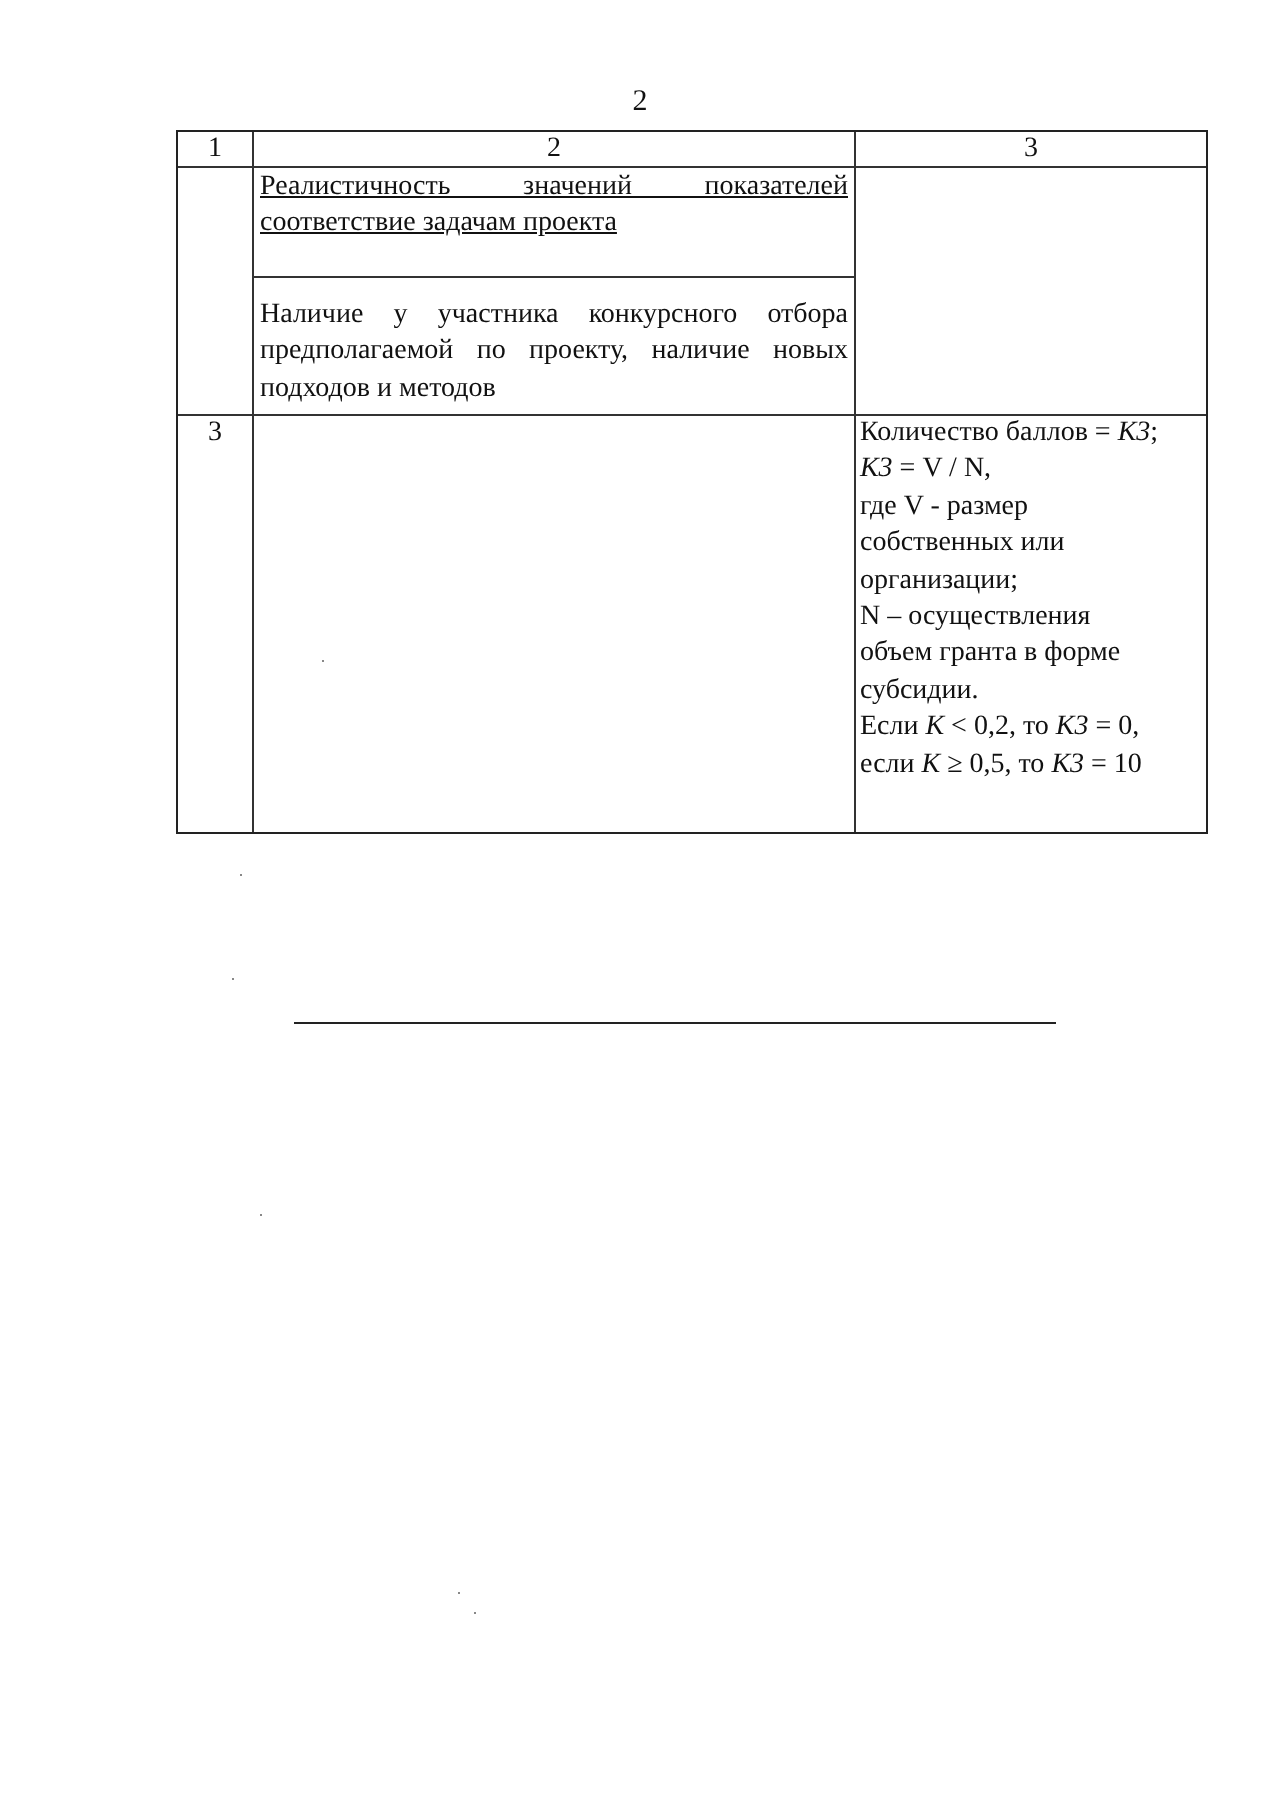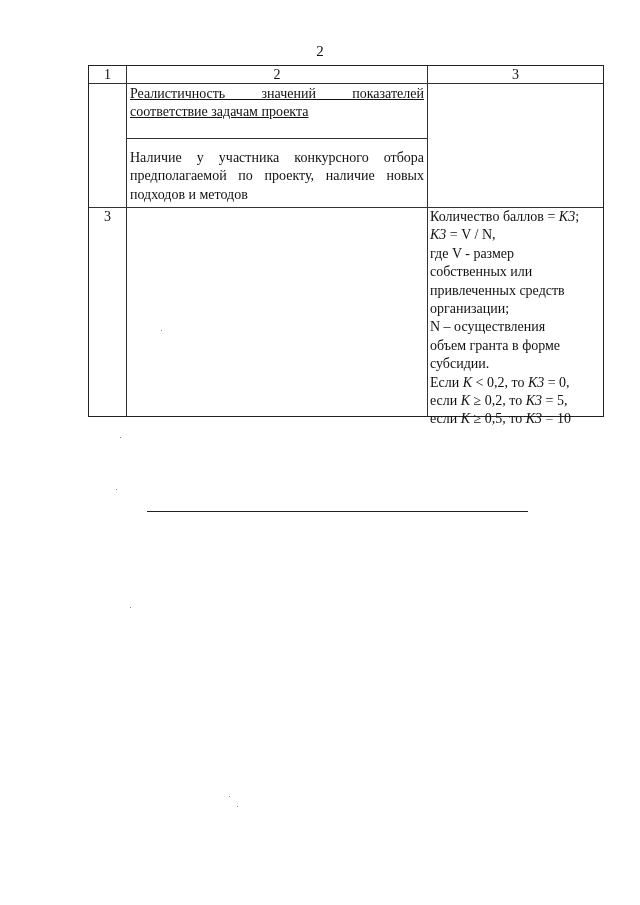--- a/index.html
+++ b/index.html
@@ -117,27 +117,25 @@
     <span class="ln last">подходов и методов</span>
   </div>
 
   <div class="cell center" style="left:0; width:37px; top:142px;">3</div>
 
   <div class="cell formula" style="left:341px; width:172px; top:142px;">
     <span class="ln"><span>Количество баллов = </span><i>К3</i><span>;</span></span>
     <span class="ln"><i>К3</i><span> = V / N,</span></span>
     <span class="ln">где V - размер</span>
     <span class="ln">собственных или</span>
-    <span class="ln">привлеченных средств</span>
     <span class="ln">организации;</span>
     <span class="ln">N – осуществления</span>
     <span class="ln">объем гранта в форме</span>
     <span class="ln">субсидии.</span>
     <span class="ln"><span>Если </span><i>К</i><span> &lt; 0,2, то </span><i>К3</i><span> = 0,</span></span>
-    <span class="ln"><span>если </span><i>К</i><span> ≥ 0,2, то </span><i>К3</i><span> = 5,</span></span>
     <span class="ln"><span>если </span><i>К</i><span> ≥ 0,5, то </span><i>К3</i><span> = 10</span></span>
   </div>
 </div>
 
 <div class="signature-line"></div>
 
 <div class="speck" style="left:120px; top:437px;"></div>
 <div class="speck" style="left:116px; top:489px;"></div>
 <div class="speck" style="left:130px; top:607px;"></div>
 <div class="speck" style="left:161px; top:330px;"></div>

